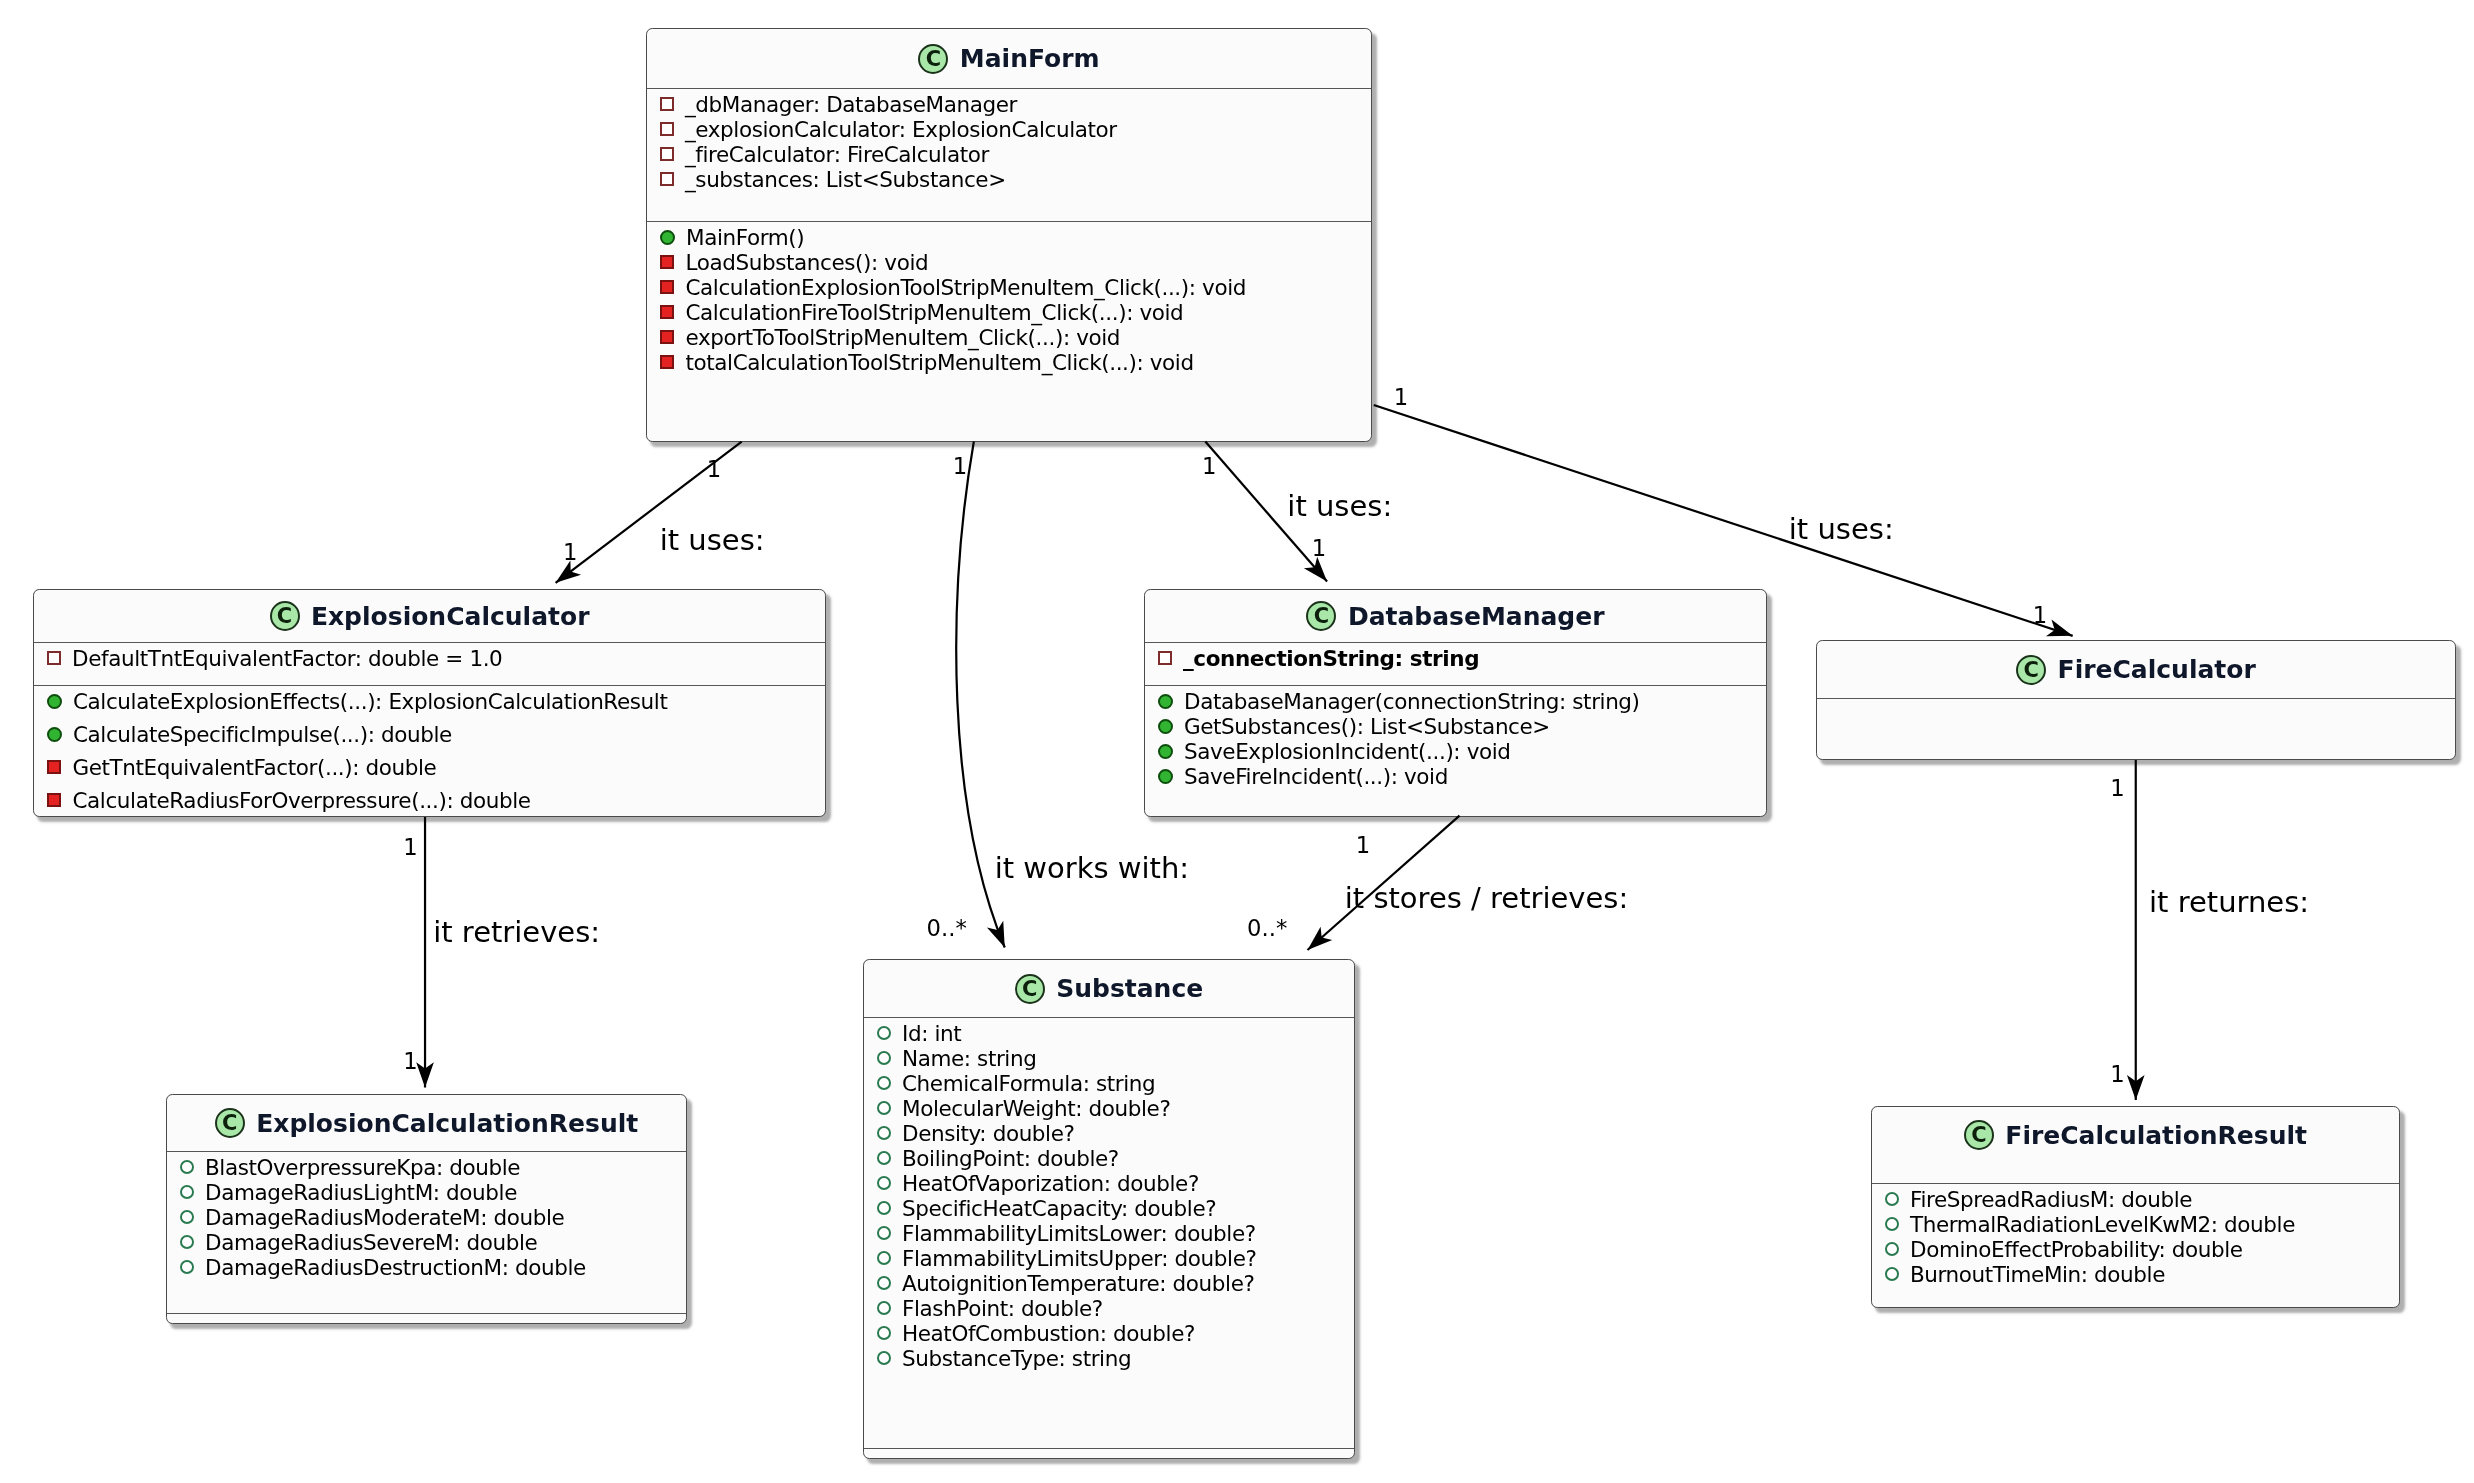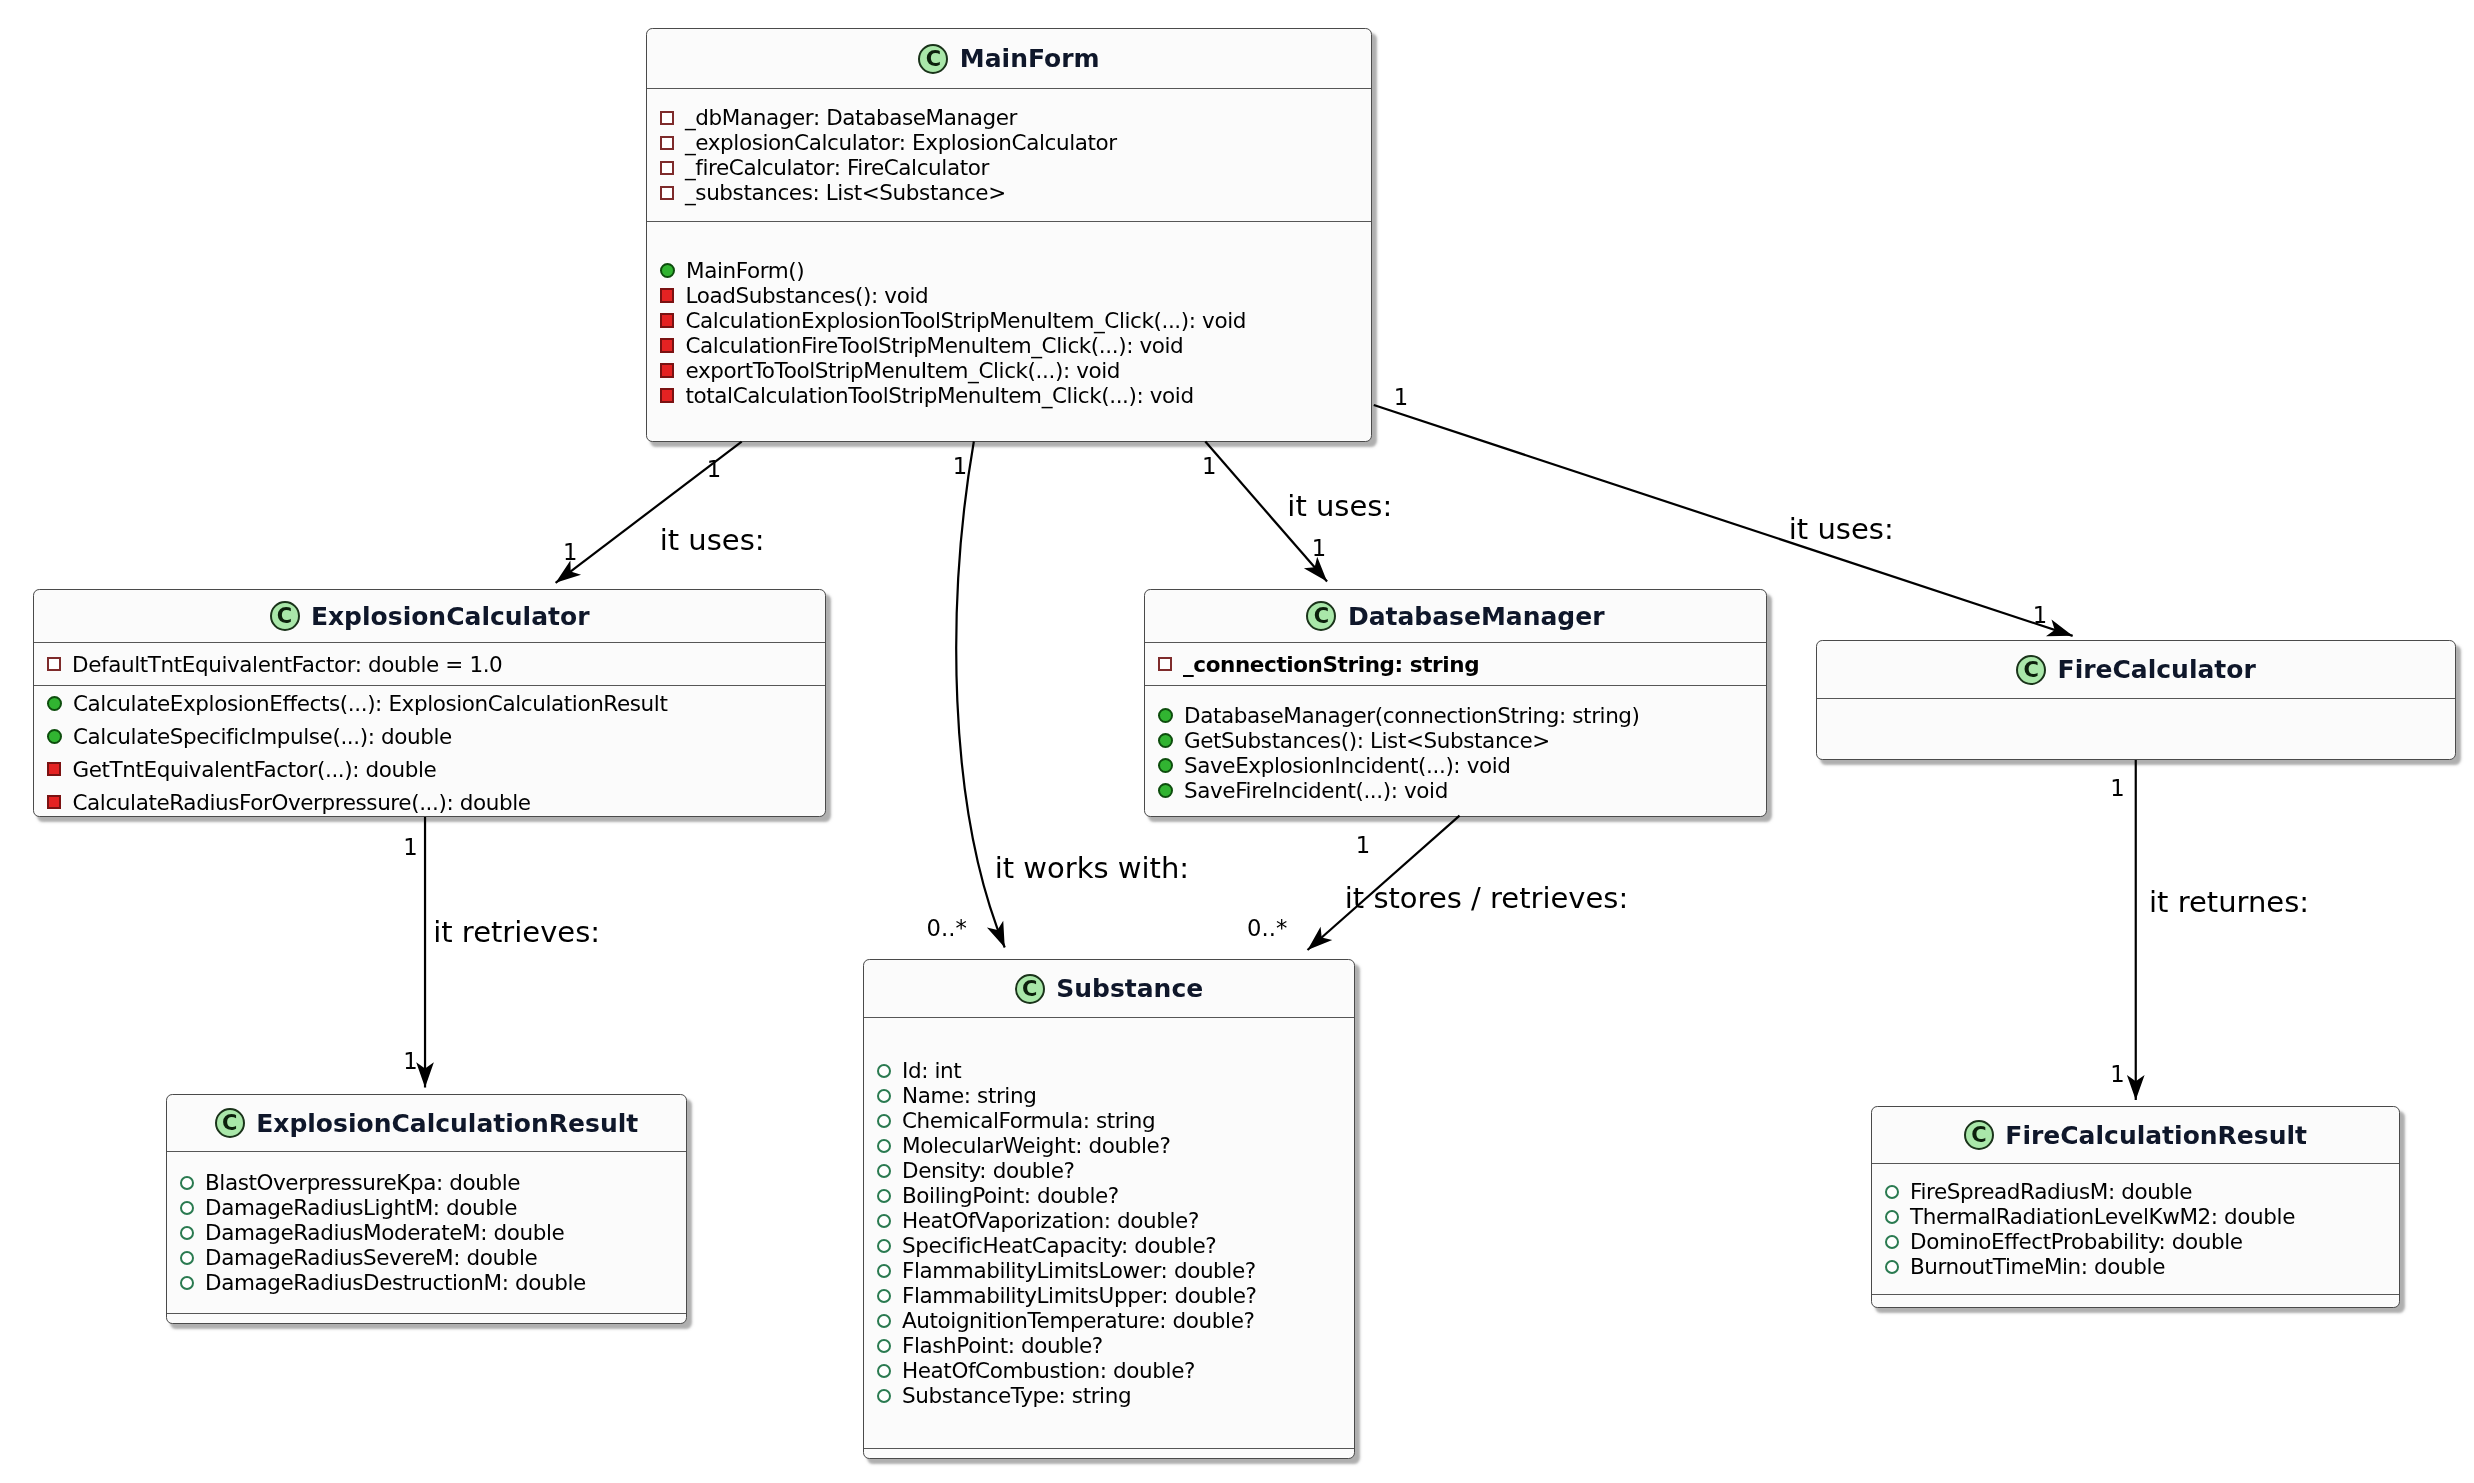--- a/index.html
+++ b/index.html
@@ -41,21 +41,21 @@
     background:var(--c-class-icon-bg);
     border:2.5px solid var(--c-class-icon-border);
     display:flex;align-items:center;justify-content:center;
     font-weight:bold;font-size:21px;color:#0c200c;
     box-sizing:border-box;flex:0 0 auto;
   }
   .uml-title{font-size:25px;font-weight:bold;color:#0f172a;white-space:nowrap;}
   .uml-section{
     border-top:1.3px solid #565656;
     box-sizing:border-box;
-    display:flex;flex-direction:column;justify-content:center;
+    display:flex;flex-direction:column;justify-content:flex-start;
     padding:2.5px 0;
   }
   .member-row{display:flex;align-items:center;gap:11.4px;padding-left:12.6px;min-height:0;}
   .member-text{font-size:21.5px;letter-spacing:-0.4px;color:#000;white-space:nowrap;}
   .vis{flex:0 0 auto;box-sizing:border-box;}
   .vis.field-private{width:14px;height:14px;border:2.5px solid var(--c-field-private);background:#fff;}
   .vis.method-public{width:15px;height:15px;border-radius:50%;border:2.5px solid var(--c-method-public-border);background:var(--c-method-public-fill);}
   .vis.method-private{width:14.5px;height:14.5px;border:2.5px solid var(--c-method-private-border);background:var(--c-method-private-fill);}
   .vis.property-public{width:14px;height:14px;border-radius:50%;border:2.5px solid var(--c-property-public);background:#fff;}
   svg.edge-layer{position:absolute;left:0;top:0;pointer-events:none;}
@@ -277,21 +277,21 @@
             <div class="member-text">DamageRadiusDestructionM: double</div>
           </div>
         </div>
         <div class="uml-section" style="height: 12.6px;"></div>
       </div>
       <div class="uml-class" style="left: 1871px; top: 1106px; width: 529px; height: 202px;">
         <div class="uml-header" style="height: 56px;">
           <div class="class-icon">C</div>
           <div class="uml-title">FireCalculationResult</div>
         </div>
-        <div class="uml-section" style="height: 131px;">
+        <div class="uml-section" style="height: 131px; margin-top: 20px;">
           <div class="member-row">
             <div class="vis property-public"></div>
             <div class="member-text">FireSpreadRadiusM: double</div>
           </div>
           <div class="member-row">
             <div class="vis property-public"></div>
             <div class="member-text">ThermalRadiationLevelKwM2: double</div>
           </div>
           <div class="member-row">
             <div class="vis property-public"></div>

